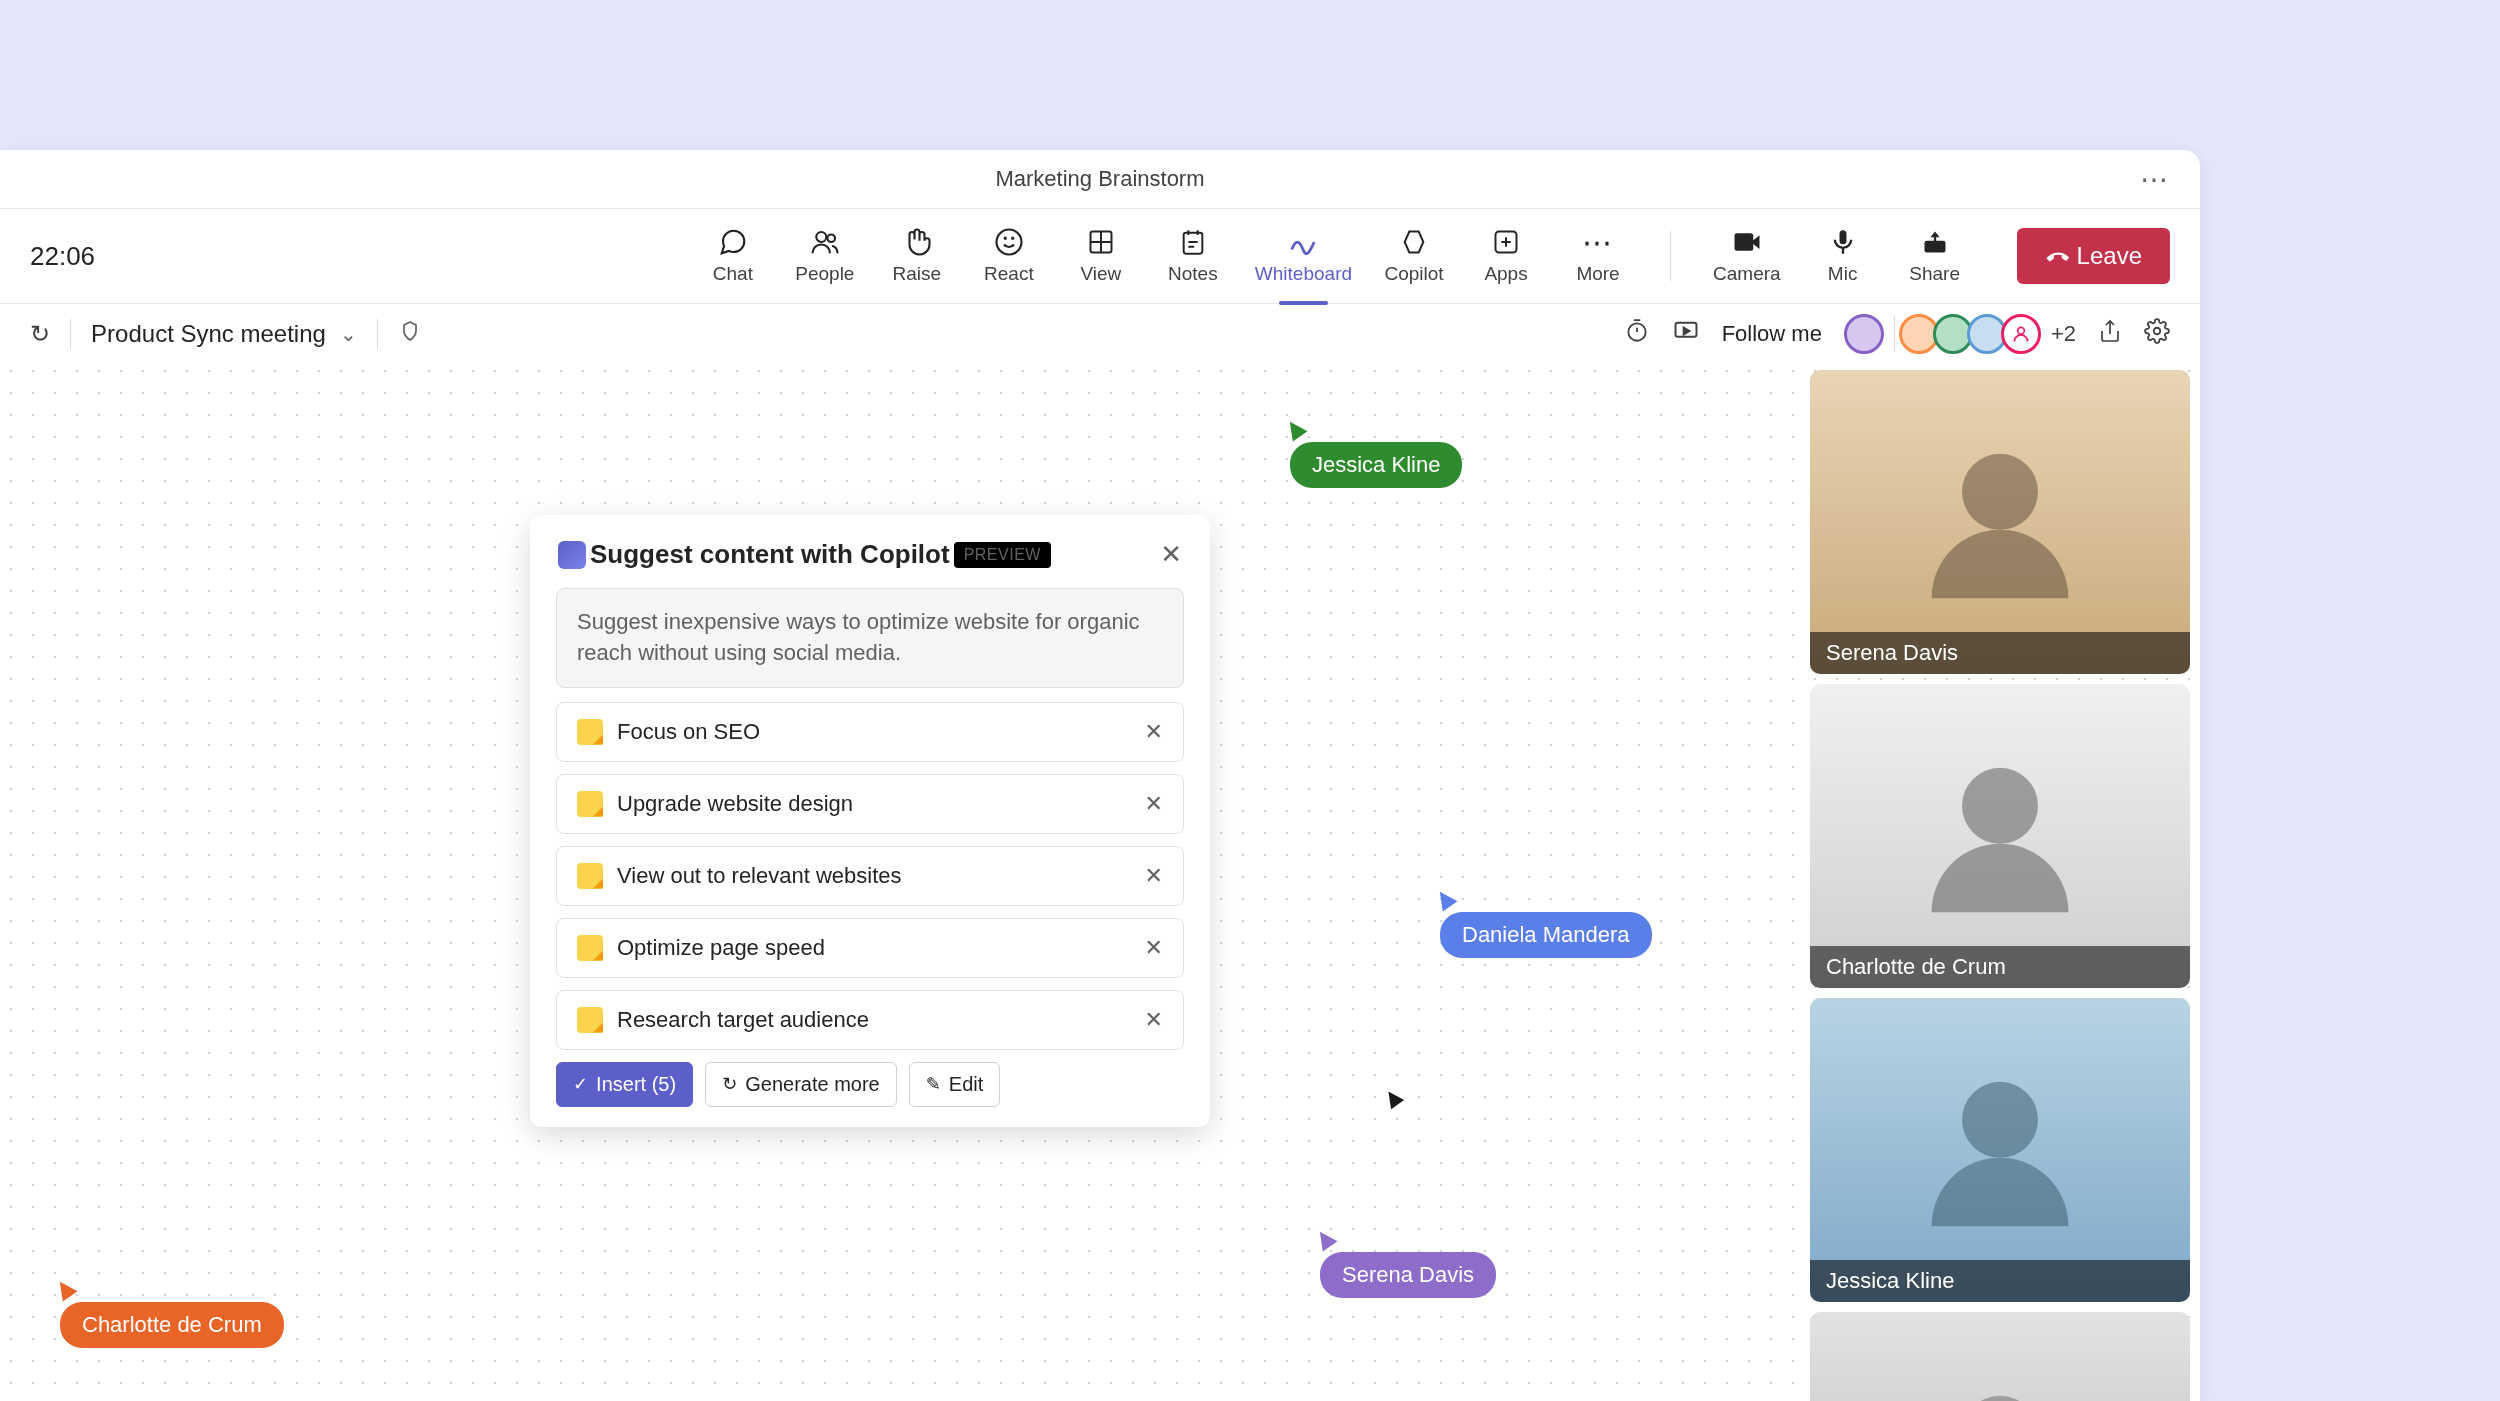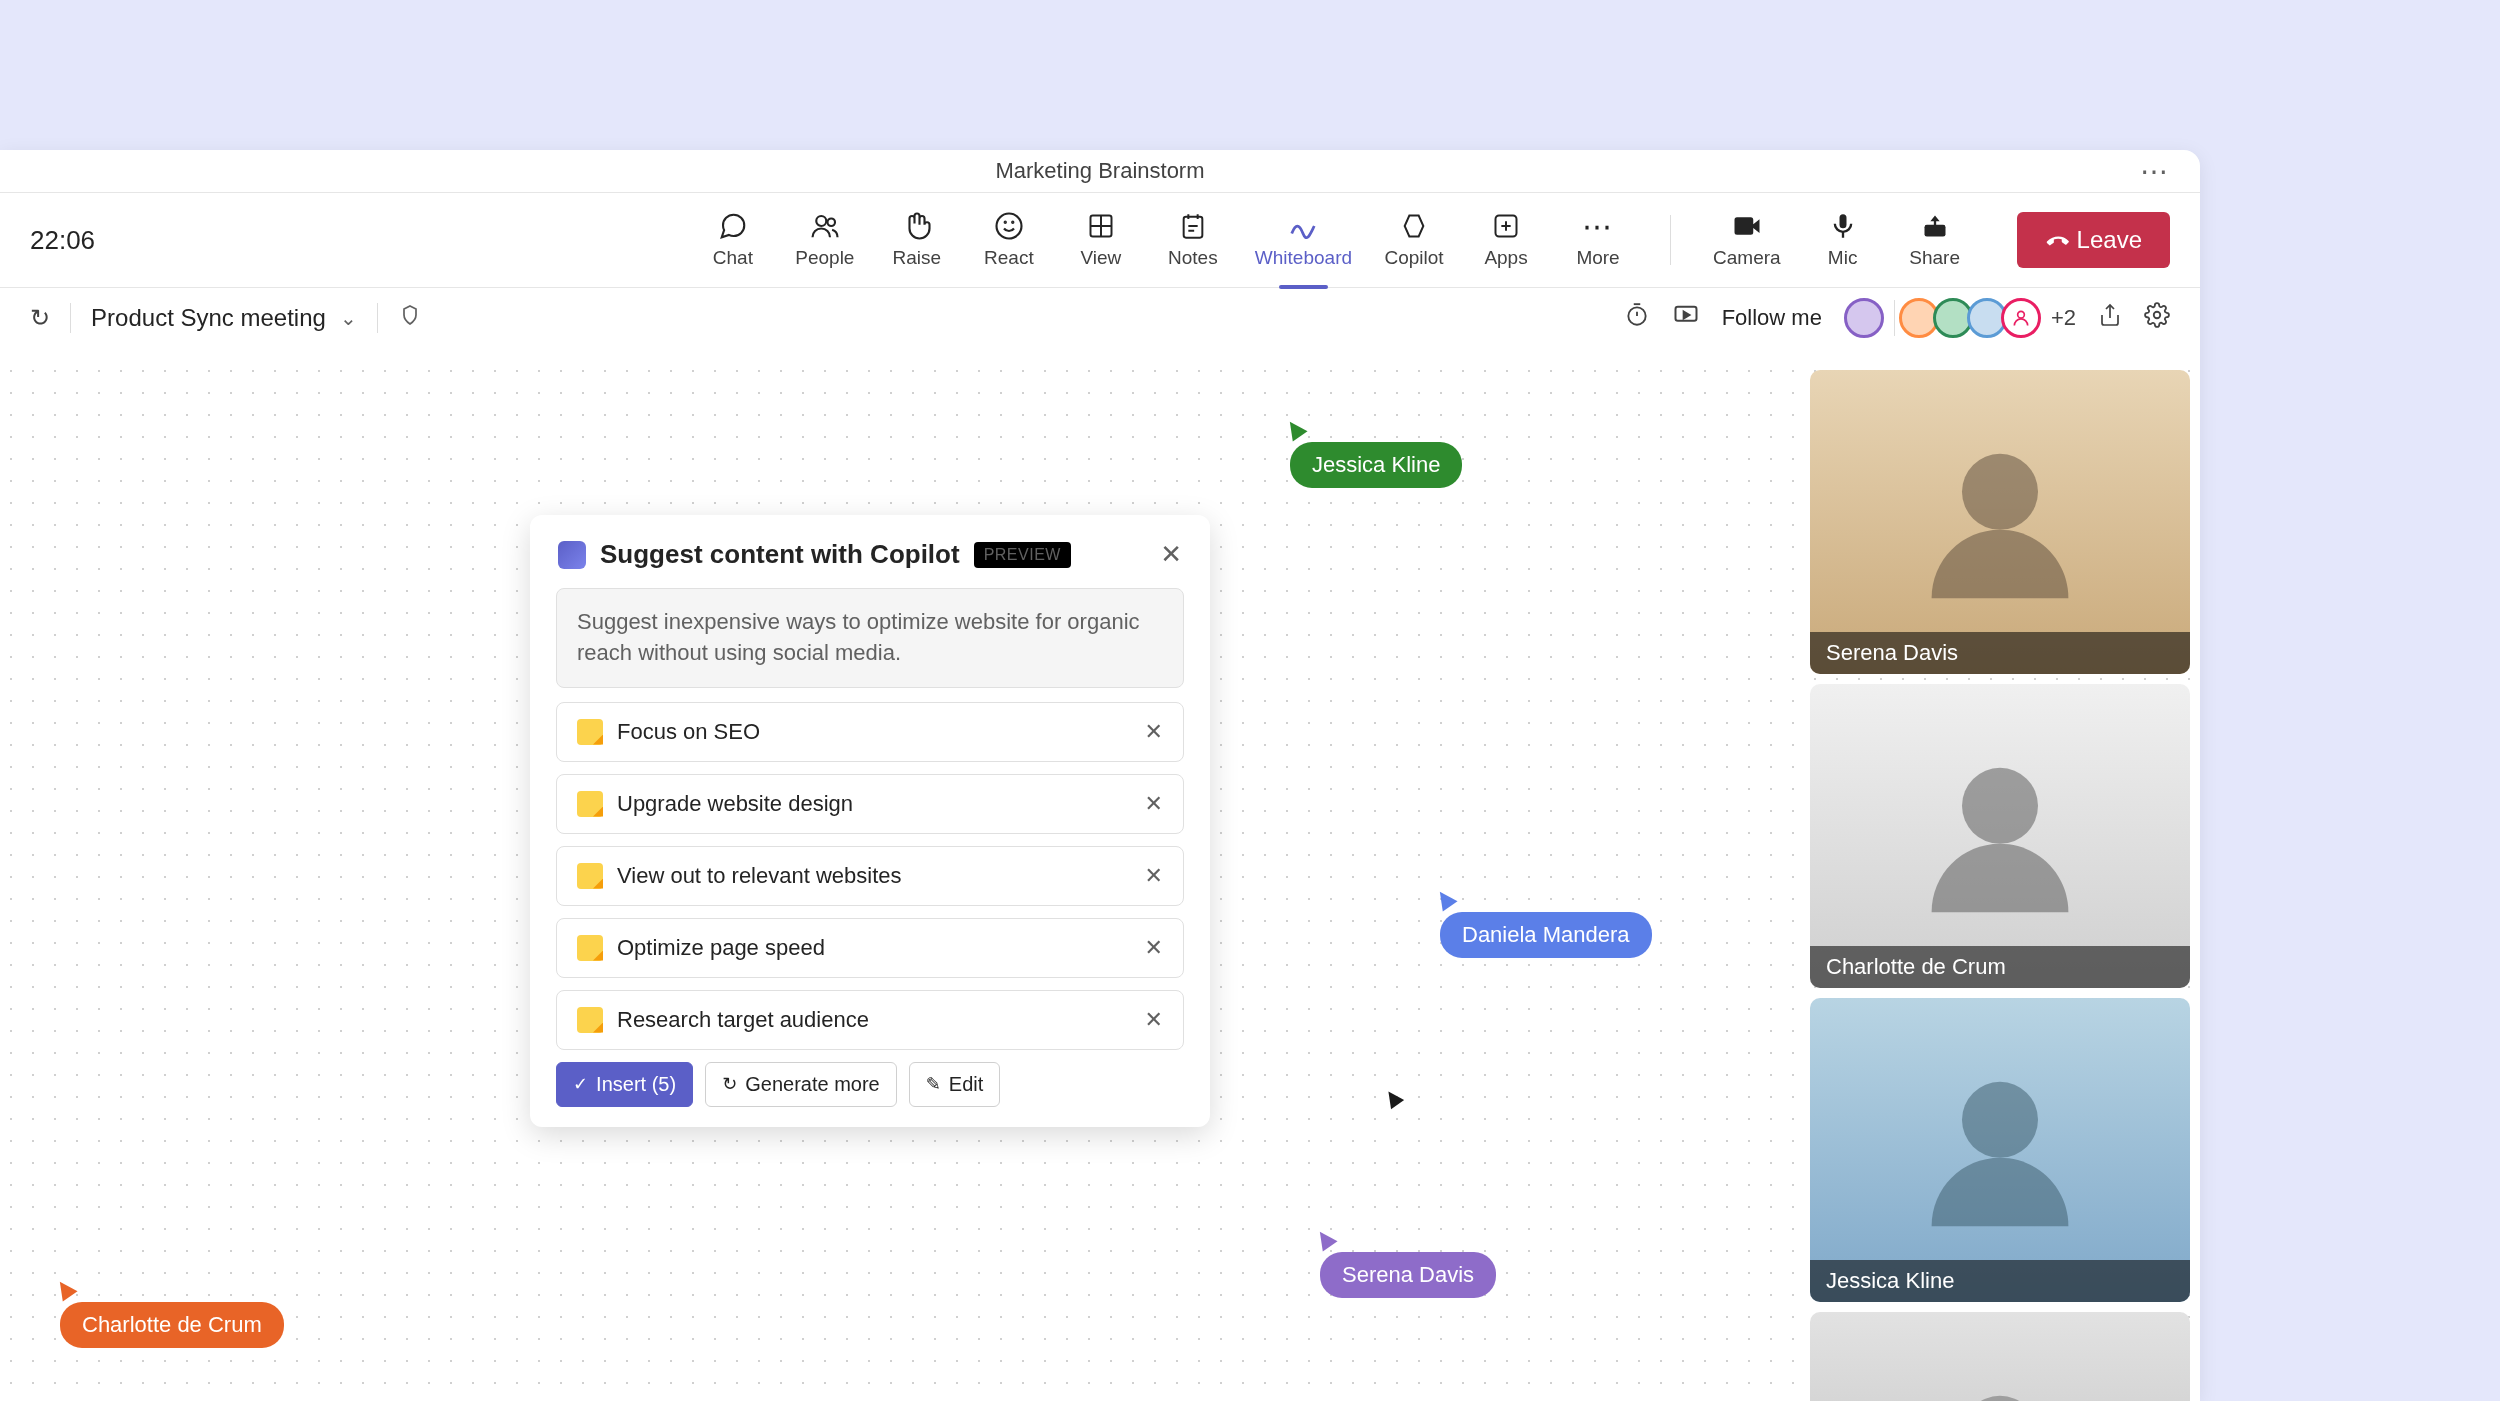--- a/index.html
+++ b/index.html
@@ -12,21 +12,21 @@
   width: 2200px;
   height: 1251px;
   background: #fff;
   border-radius: 0 16px 0 0;
   overflow: hidden;
   box-shadow: 0 4px 20px rgba(0,0,0,0.08);
 }
 
 
 .title-bar {
-  height: 43px;
+  height: 59px;
   display: flex;
   align-items: center;
   justify-content: center;
   position: relative;
   border-bottom: 1px solid #e6e6e6;
 }
 .title-text { font-size: 22px; color: #424242; }
 .more-dots { position: absolute; right: 30px; font-size: 28px; color: #616161; letter-spacing: 2px; cursor: pointer; }
 
 
@@ -111,21 +111,21 @@
 
 .copilot-panel {
   position:absolute;
   top: 155px; left: 530px;
   width: 680px;
   background:#fff;
   border-radius:12px;
   box-shadow: 0 8px 30px rgba(0,0,0,0.15);
   padding: 0;
 }
-.cp-header { display:flex; align-items:center; padding: 24px 28px 18px; gap:14px; }
+.cp-header { display:flex; align-items:center; padding: 24px 28px 18px; gap:4px; }
 .cp-logo { width:28px; height:28px; background: linear-gradient(135deg, #5b5fc7, #7b83eb); border-radius:6px; }
 .cp-title { font-size:26px; font-weight:600; color:#242424; }
 .cp-badge { font-size:16px; background:#000000; color:#616161; padding:4px 10px; border-radius:4px; letter-spacing:0.5px;}
 .cp-close { margin-left:auto; font-size:26px; color:#616161; cursor:pointer; background:none; border:none; }
 
 .cp-body { padding: 0 26px 20px; }
 
 .cp-prompt {
   background:#f5f5f5;
   border:1px solid #e0e0e0;

